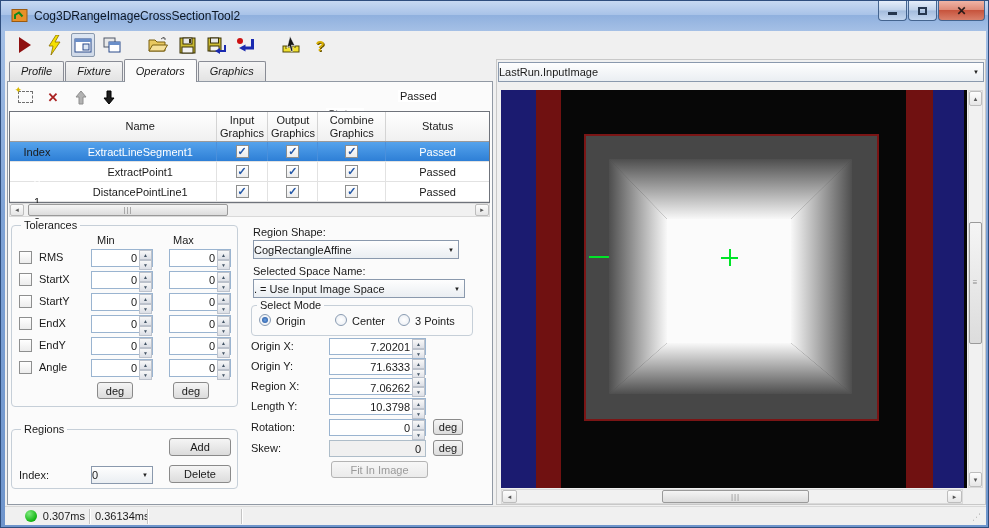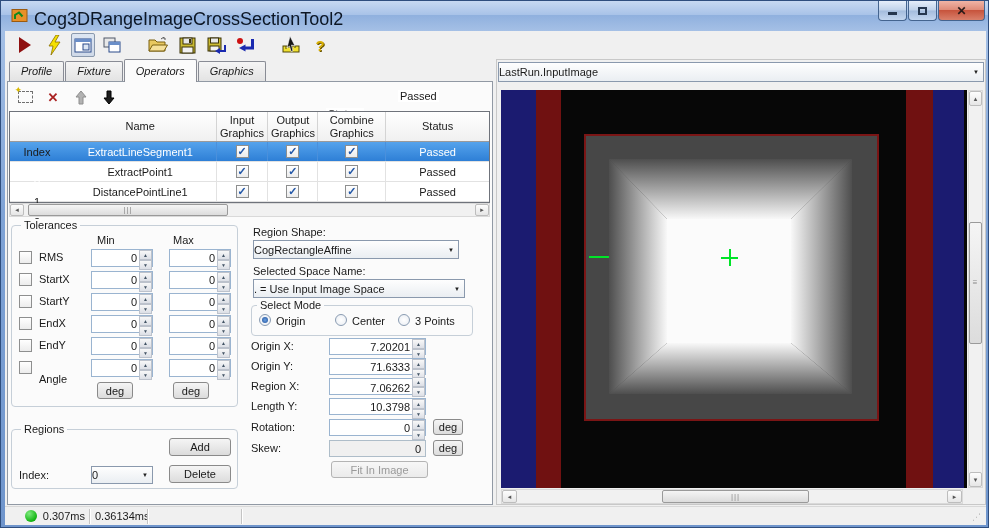--- a/index.html
+++ b/index.html
@@ -5,21 +5,21 @@
   * { margin:0; padding:0; box-sizing:border-box; }
   html,body { width:989px; height:528px; }
   body { font-family:"Liberation Sans", sans-serif; font-size:11px; color:#1a1a1a; }
   #root { position:relative; width:989px; height:528px; overflow:hidden;
           background:linear-gradient(#aac4e8,#7fa3d6 40%,#6f95cc); border:1px solid #2f4e7e; }
 
   
   .titlebar { position:absolute; left:0; top:0; width:989px; height:30px;
               background:linear-gradient(#c7d9f2 0%,#a9c3e8 45%,#8fb0de 46%,#a5c0e6 100%); }
   .title-icon { position:absolute; left:10px; top:6px; width:17px; height:17px; }
-  .title-text { position:absolute; left:33px; top:8px; font-size:18px; color:#0c1624; }
+  .title-text { position:absolute; left:33px; top:8px; font-size:12px; color:#0c1624; }
   .winbtn { position:absolute; top:0; height:20px; border:1px solid #44648f; border-top:none;
             border-radius:0 0 4px 4px; display:flex; align-items:center; justify-content:center;
             background:linear-gradient(#e6eefa,#c0d2ea 48%,#a4bcdd 52%,#c3d6ef); }
   .winbtn-min { left:877px; width:29px; }
   .winbtn-max { left:907px; width:29px; }
   .winbtn-close { left:937px; width:47px;
             background:linear-gradient(#f0b4a6,#e08d7a 45%,#c7543d 50%,#d9806b); }
   .glyph-min { width:9px; height:3px; background:#26374f; margin-top:6px; }
   .glyph-max { width:9px; height:8px; border:2px solid #26374f; background:transparent; }
   .glyph-close { color:#2a1a18; font-weight:bold; font-size:12px; line-height:12px; }
@@ -418,21 +418,21 @@
   </div>
   <div class="spin" style="left:168px; top:336px; width:62px;">
     <div class="spin-val">0</div>
     <div class="spin-btns">
         <div class="sb2">▲</div>
         <div class="sb2">▼</div>
       </div>
   </div>
 
   <div class="chk" style="top:360px;"></div>
-  <span class="tol-row-label" style="top:372px;">Angle</span>
+  <span class="tol-row-label" style="top:360px;">Angle</span>
   <div class="spin" style="left:90px; top:358px; width:62px;">
     <div class="spin-val">0</div>
     <div class="spin-btns">
         <div class="sb2">▲</div>
         <div class="sb2">▼</div>
       </div>
   </div>
   <div class="spin" style="left:168px; top:358px; width:62px;">
     <div class="spin-val">0</div>
     <div class="spin-btns">

